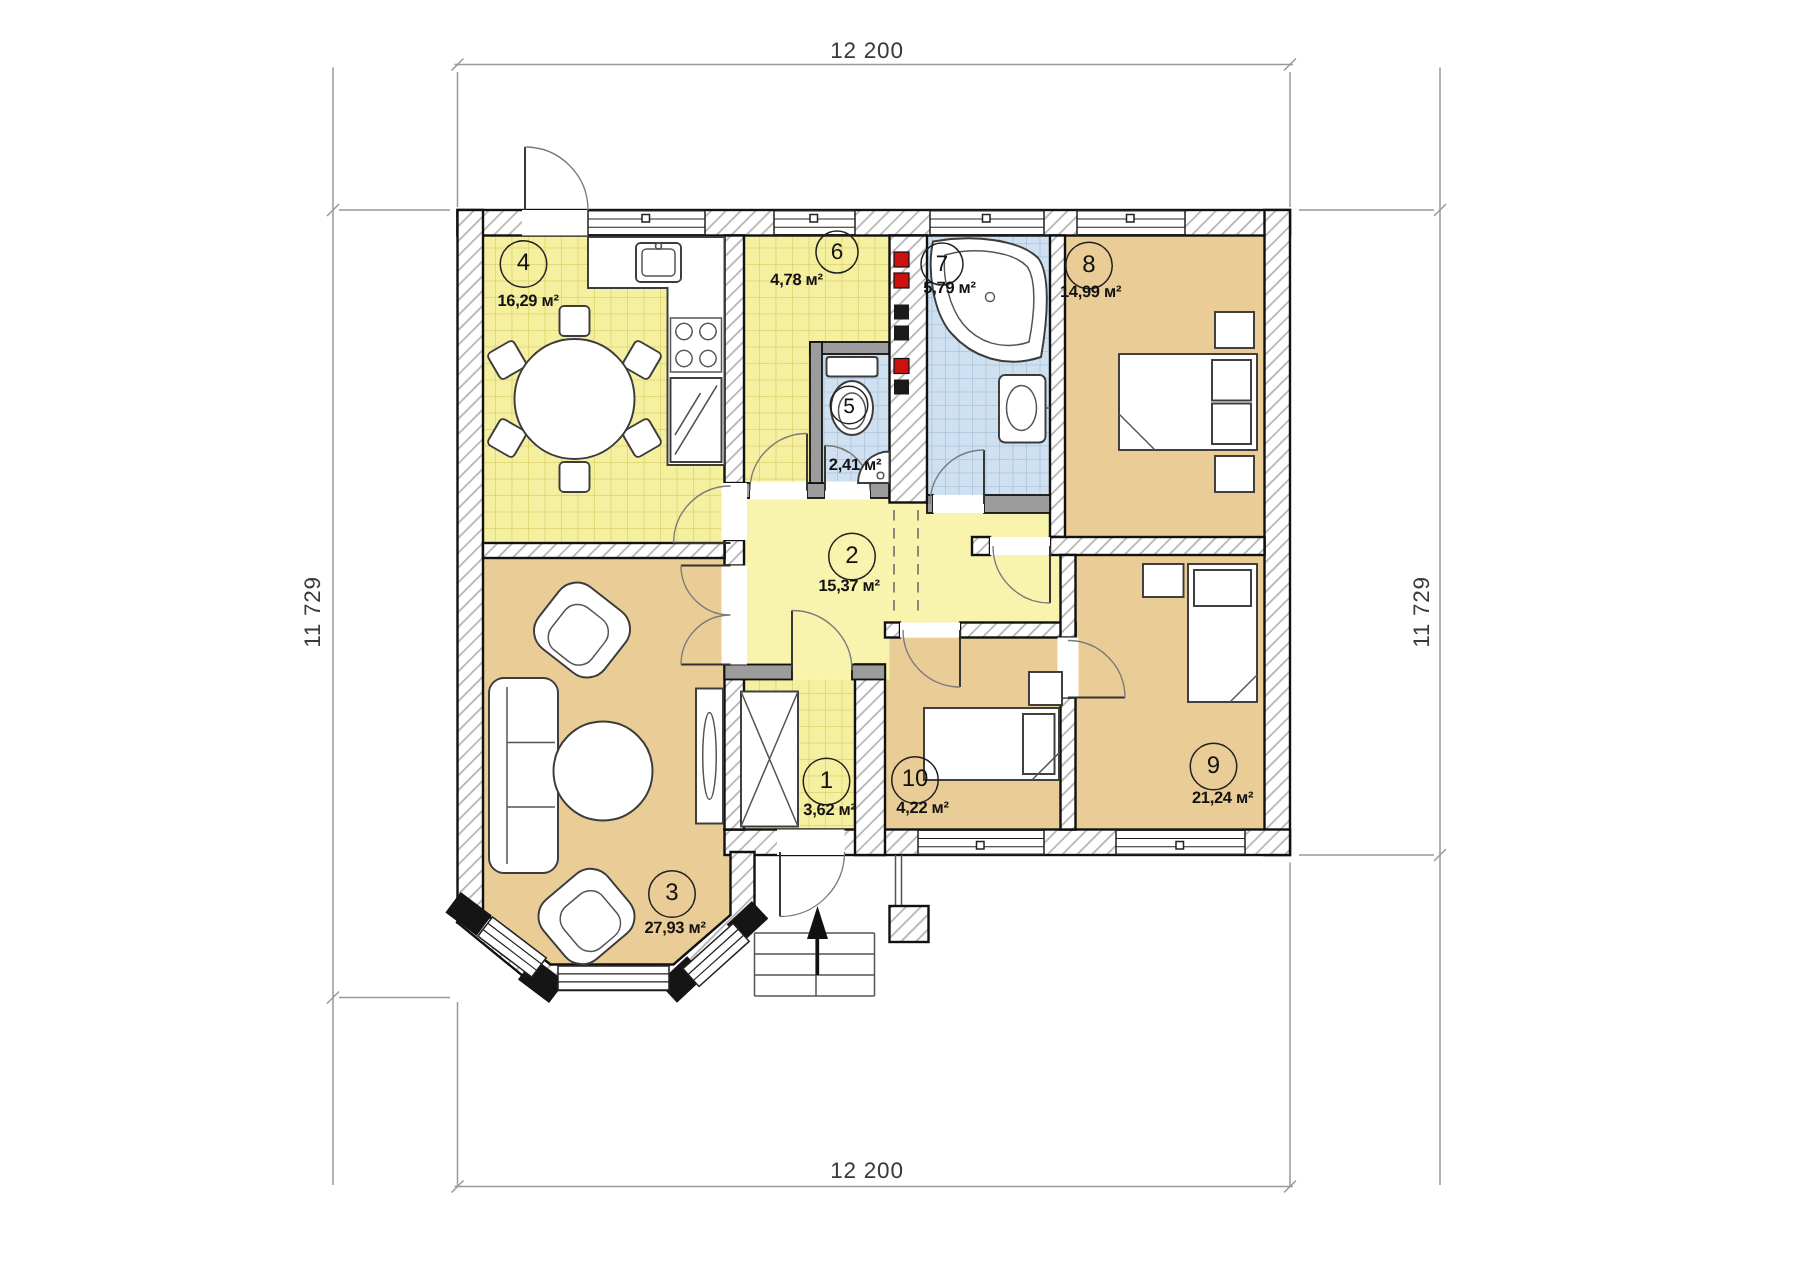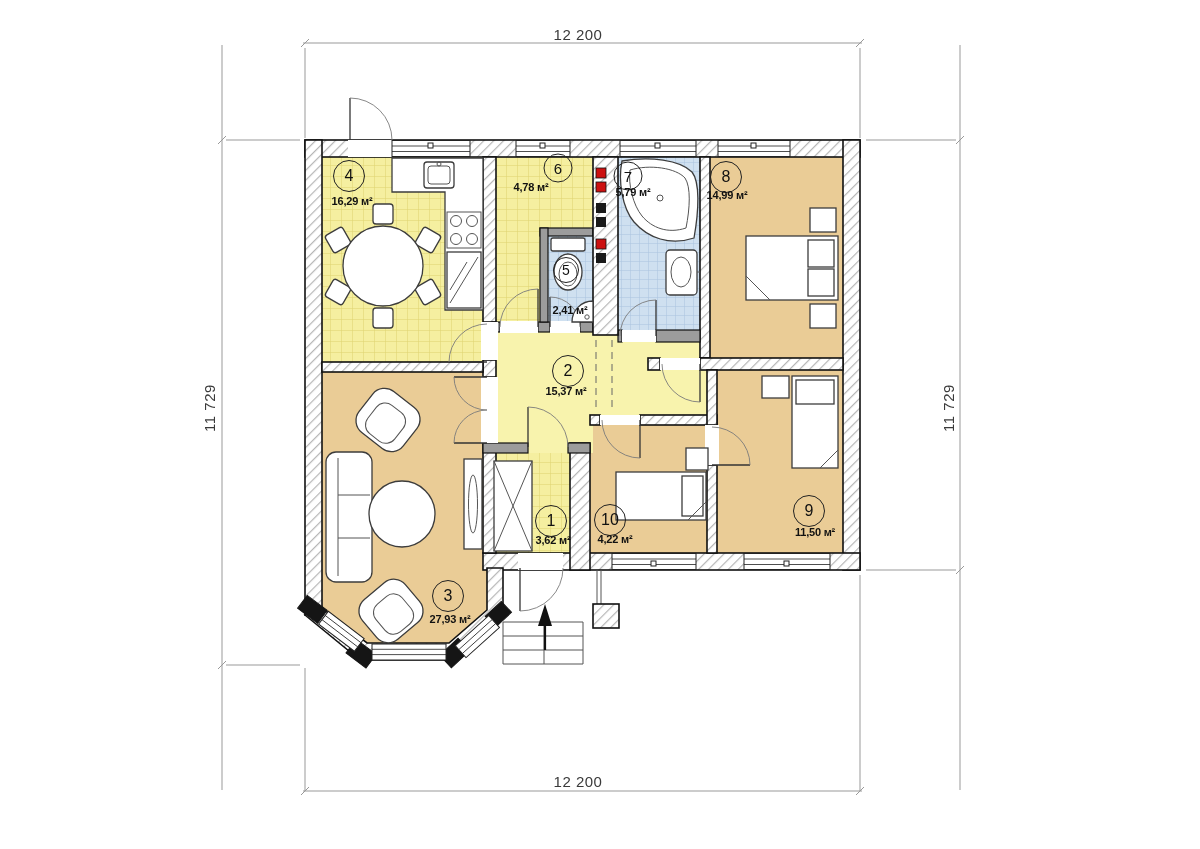--- a/index.html
+++ b/index.html
@@ -367,18 +367,18 @@
 <div class="room-area" style="left:633px;top:192px">5,79 м²</div>
 
 <div class="room-num" style="left:726px;top:177px">
     <span>8</span>
   </div>
 <div class="room-area" style="left:727px;top:195px">14,99 м²</div>
 
 <div class="room-num" style="left:809px;top:511px">
     <span>9</span>
   </div>
-<div class="room-area" style="left:815px;top:532px">11,50 м²</div>
+<div class="room-area" style="left:815px;top:532px">21,24 м²</div>
 
 <div class="room-num" style="left:610px;top:520px">
     <span>10</span>
   </div>
 <div class="room-area" style="left:615px;top:539px">4,22 м²</div>
 
 </body></html>

